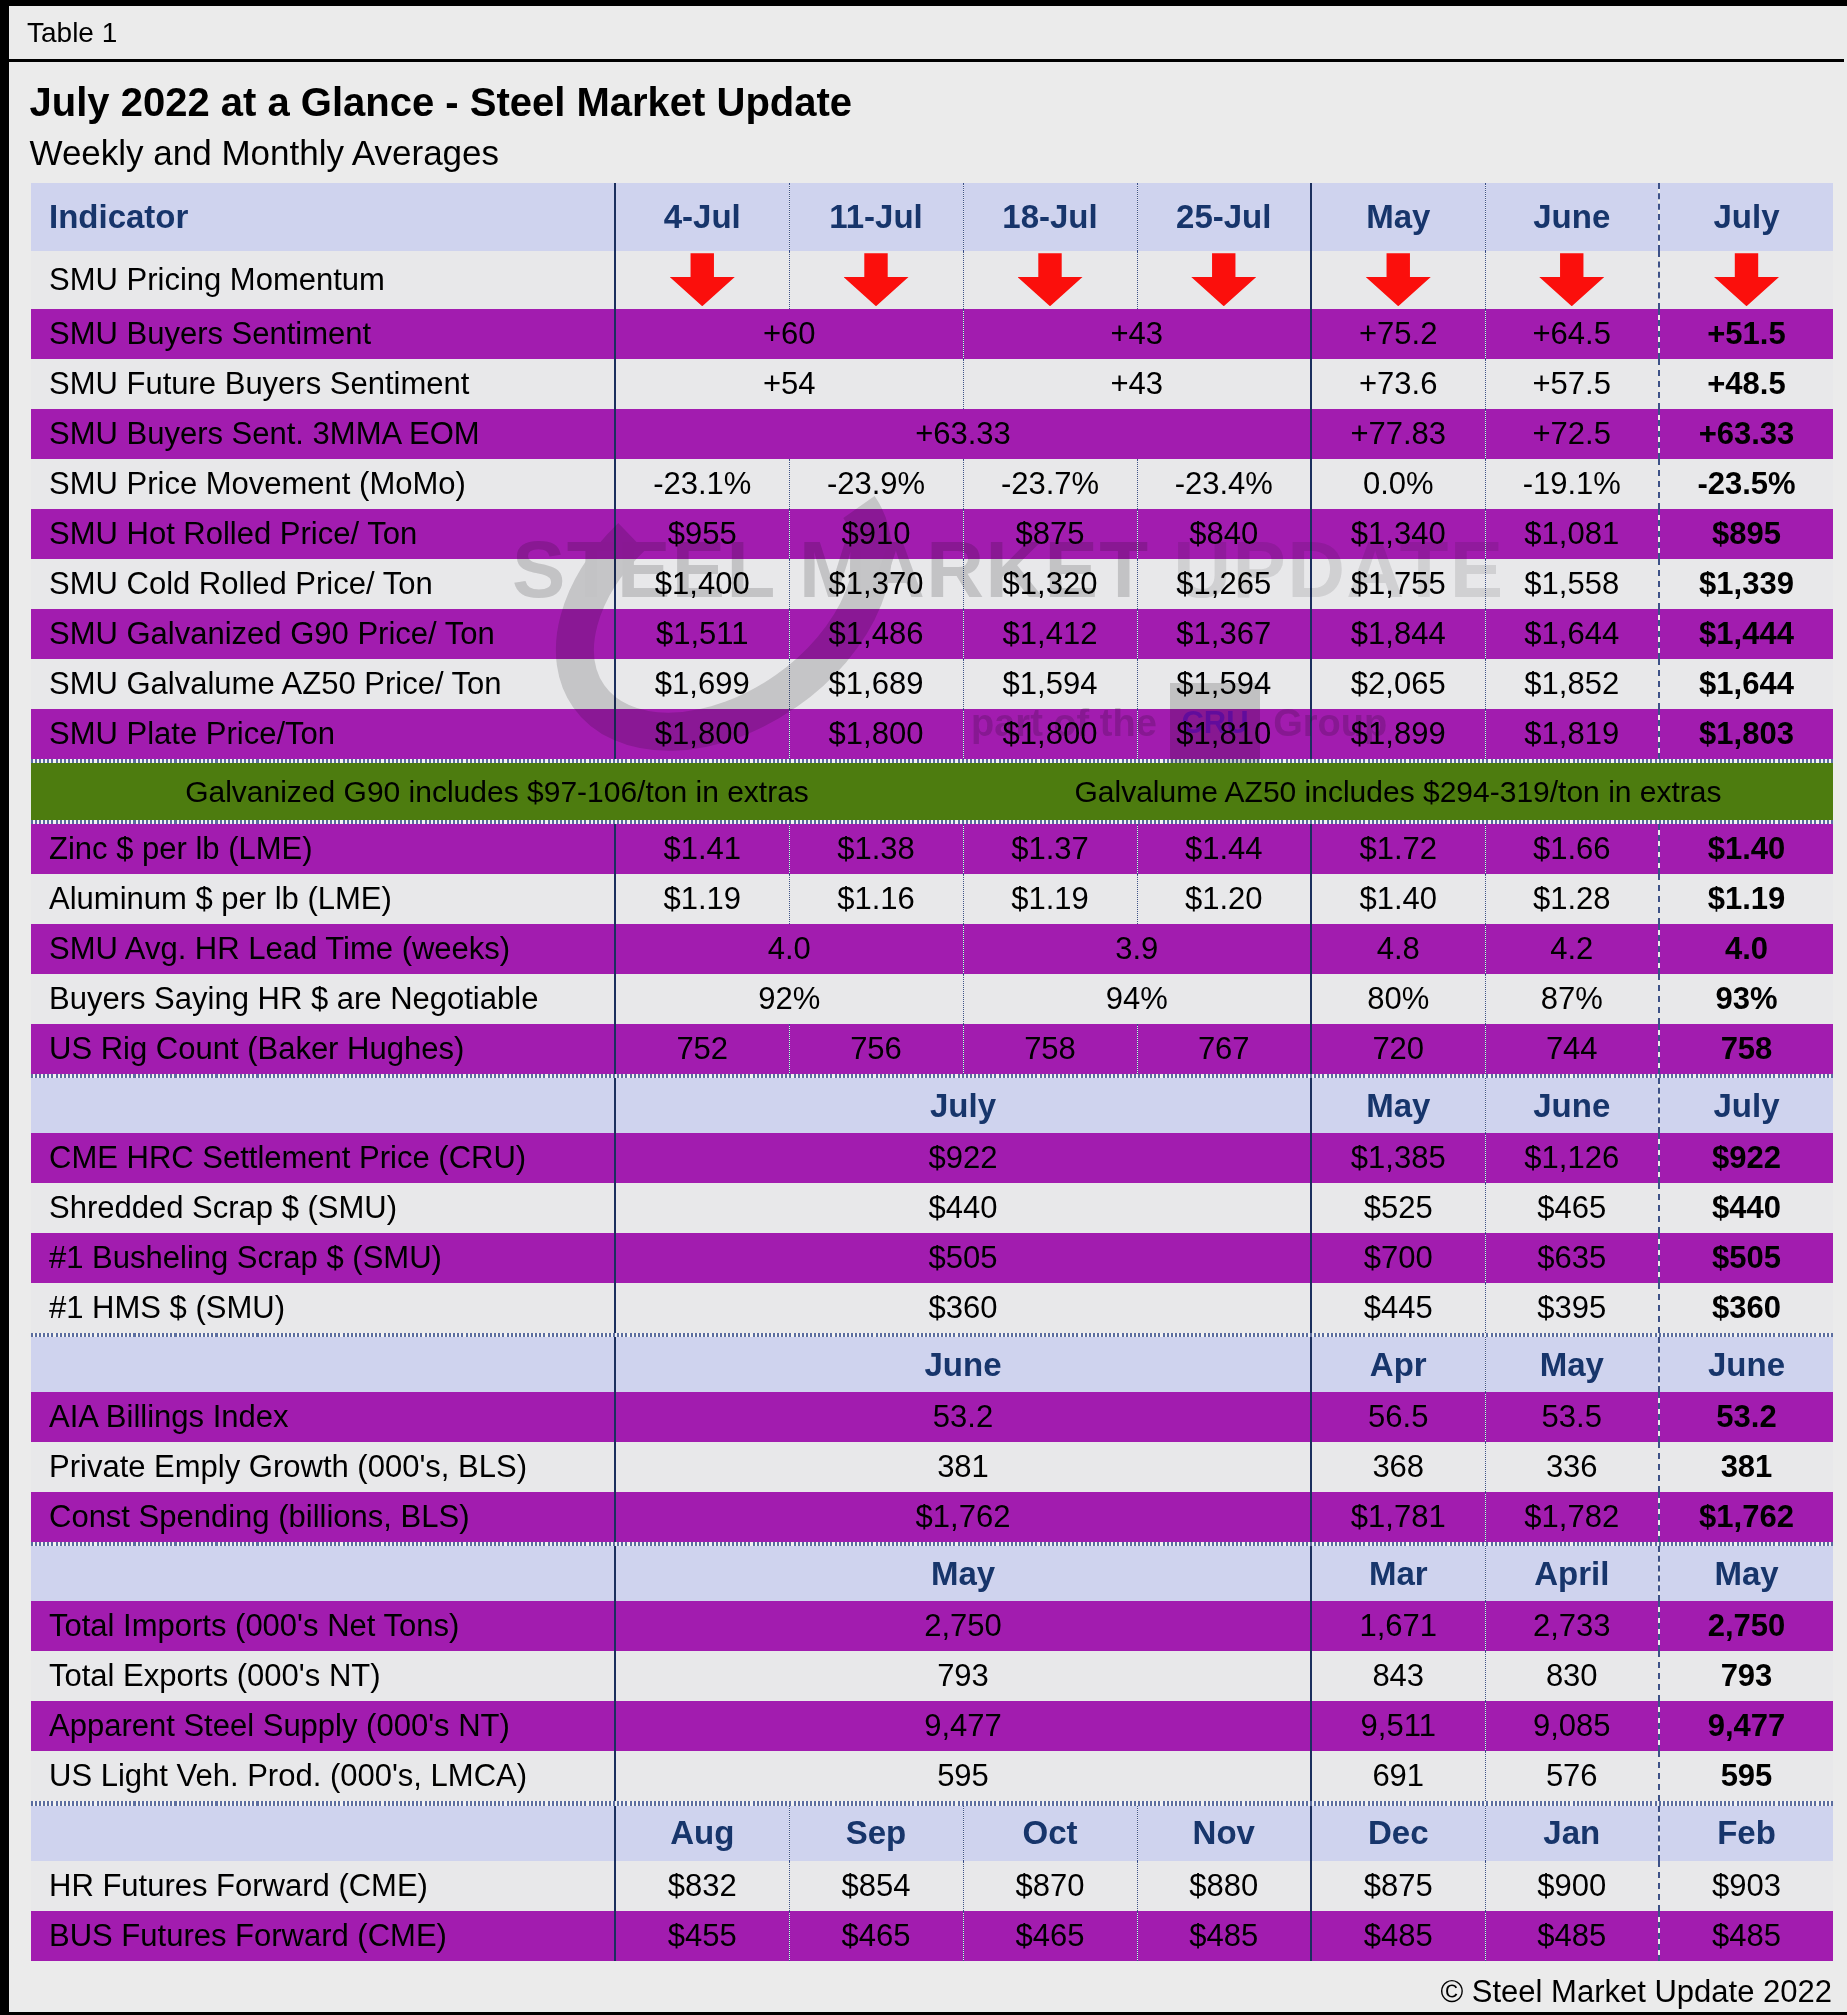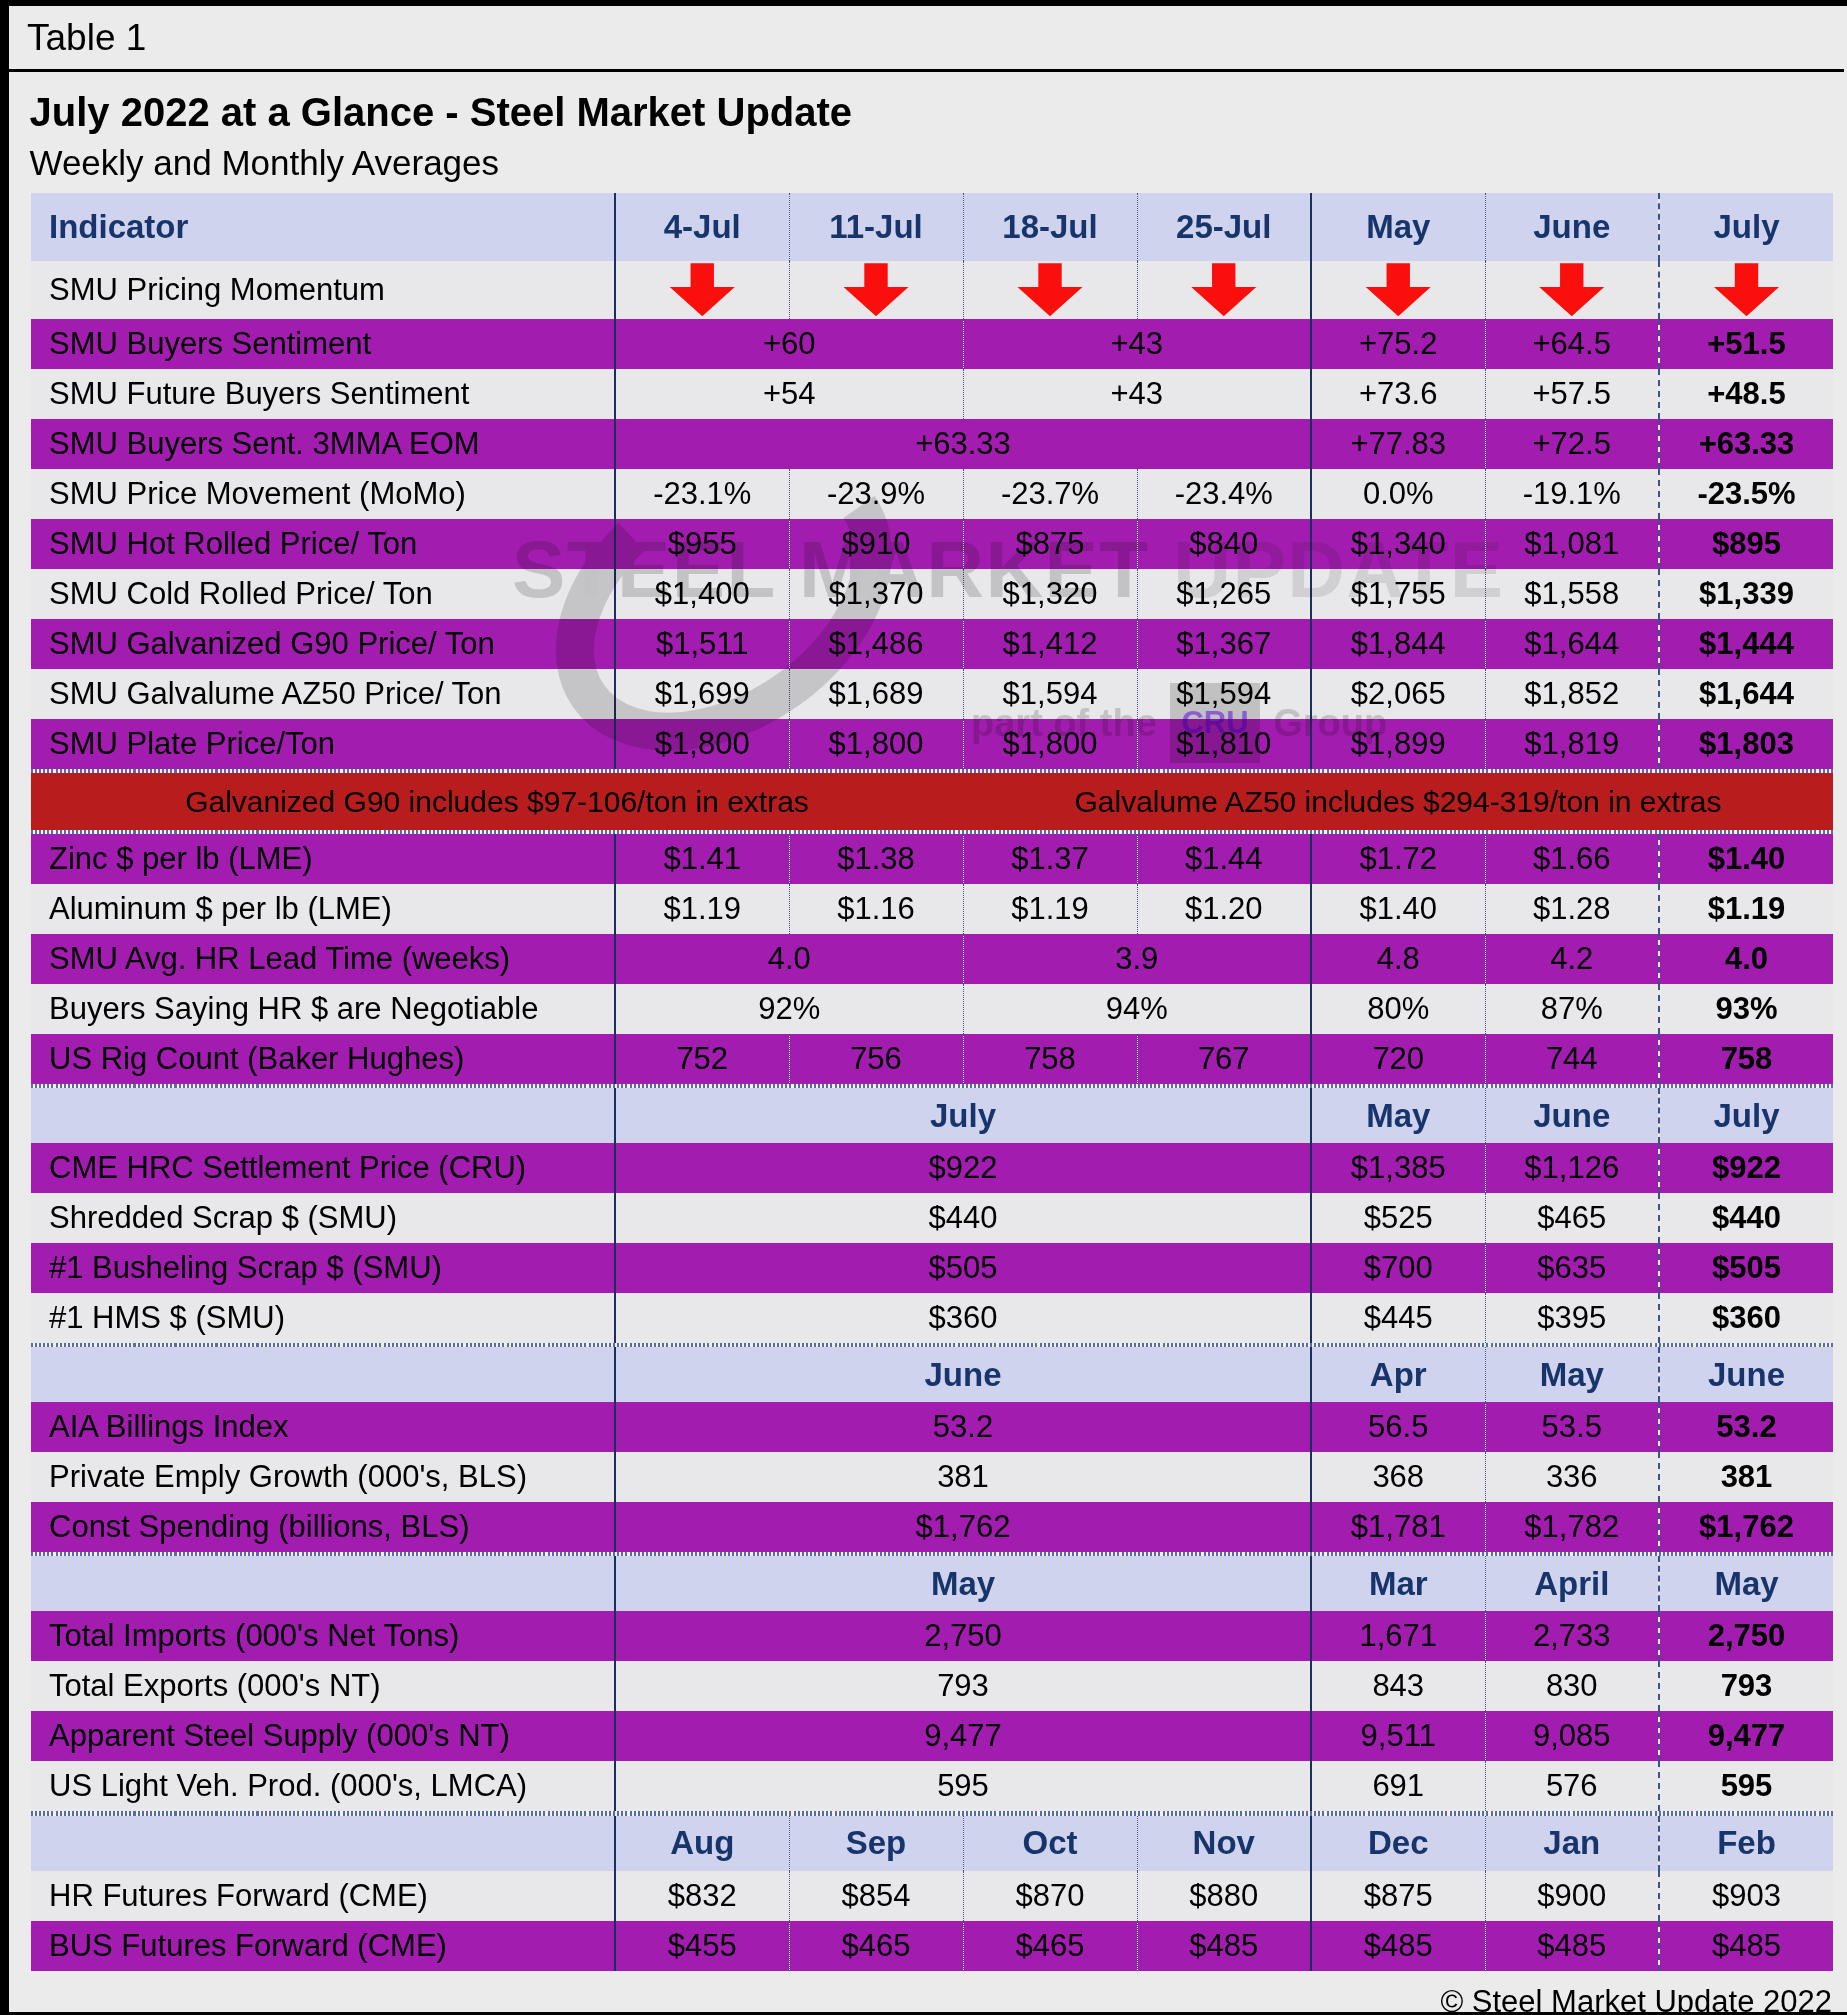--- a/index.html
+++ b/index.html
@@ -2,34 +2,34 @@
 <html style="font-size:11px"><head>
 <meta charset="utf-8">
 <style>
   html,body { margin:0; padding:0; background:#ebebeb; }
   .page {
     position:relative; width:1847px; height:2015px; box-sizing:border-box;
     background:#ebebeb; overflow:hidden;
     border-left:9.5px solid #000; border-top:6.8px solid #000; border-bottom:3.4px solid #000;
     font-family:"Liberation Sans", sans-serif; color:#000;
   }
-  .win-label { font-size:37px; padding:11px 0 0 18px; }
+  .win-label { font-size:28px; padding:11px 0 0 18px; }
   .top-rule  { height:3.4px; background:#000; margin-top:9.5px; width:1835px; }
   .title     { font-size:40px; font-weight:bold; margin:18px 0 0 20.5px; }
   .subtitle  { font-size:35px; margin:8.2px 0 9.5px 20.5px; }
 
   table.glance { border-collapse:collapse; table-layout:fixed; width:1801px; margin-left:22px; position:relative; z-index:1; }
   td { padding:0; font-size:31px; text-align:center; vertical-align:middle; white-space:nowrap; overflow:hidden; }
   td.lbl { text-align:left; padding-left:18px;margin-top:10px; }
   tr.data td { height:50px; }
   tr.mainhead td, tr.subhead td { background:#cfd3ee; color:#17356b; font-weight:bold; font-size:33px; }
   tr.mainhead td { height:68px; }
   tr.subhead td { height:55px; }
   tr.sep td { height:4.1px; background:repeating-linear-gradient(90deg,#5b6da0 0 2px,#f2f2f2 2px 4.1px); }
-  tr.note td { height:57px; background:#b91c1c; font-size:30px; }
+  tr.note td { height:57px; background:#4d7c0f; font-size:30px; }
   .light { background:#a21caf; }
   .dark  { background:#e8e8ea; }
   .bl-solid { border-left:2.7px solid #1b2f5e; }
   .bl-dot   { border-left:1.4px dotted #3d5187; }
   .bl-dash  { border-left:2px dashed #3d5187; }
   .emph { font-weight:bold; }
   .arrow {
     width:65px; height:53px; margin:2.7px auto; background:#fb0f0c;
     clip-path:polygon(32% 0, 68% 0, 68% 45%, 100% 45%, 50% 100%, 0 45%, 32% 45%);
   }

